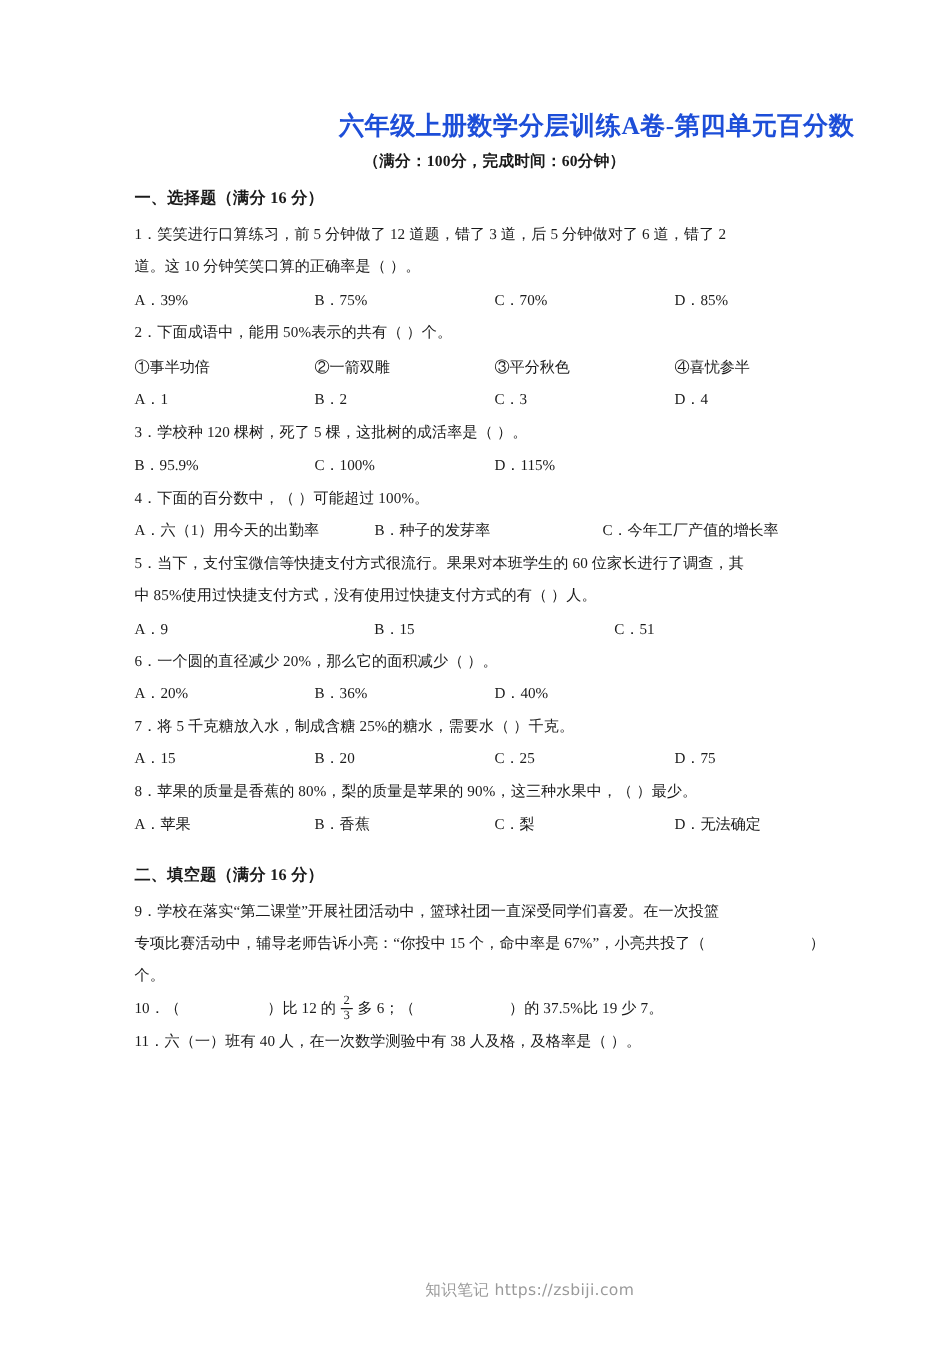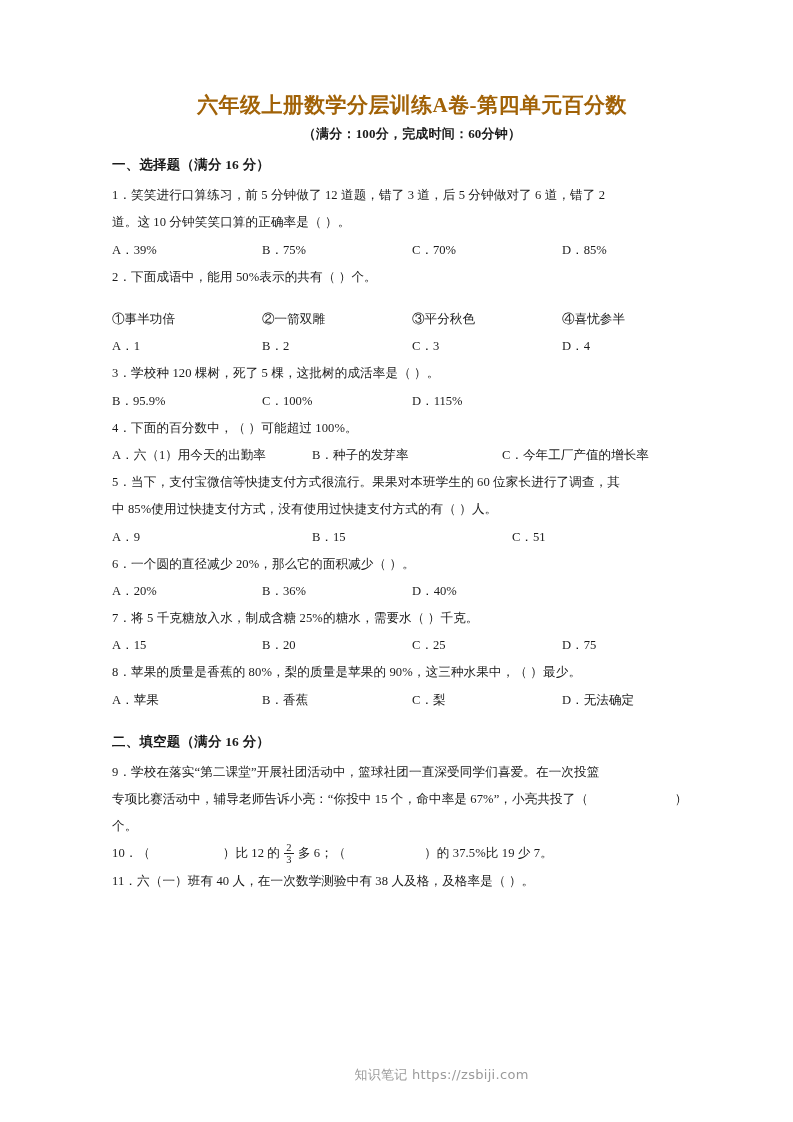--- a/index.html
+++ b/index.html
@@ -23,22 +23,22 @@
     box-sizing: border-box;
     padding: 0;
   }
   .content {
     position: absolute;
     left: 112px;
     top: 92px;
     width: 600px;
   }
   .doc-title {
-    text-align: center;
-    color: #a16207;
+    text-align: right;
+    color: #1d4ed8;
     font-size: 21px;
     font-weight: bold;
     letter-spacing: 0.4px;
     line-height: 1.25;
     margin: 0 0 7px 0;
     font-family: "Liberation Serif", "DejaVu Serif", serif;
   }
   .doc-subtitle {
     text-align: center;
     font-size: 13px;
@@ -68,21 +68,21 @@
   .opts.cols4 > .opt { width: 25%; }
   .opts.cols3 > .opt { width: 33.33%; }
   .opts.free > .opt { width: auto; }
   .opts.free > .opt.o1 { width: 200px; }
   .opts.free > .opt.o2 { width: 190px; }
   .opt { white-space: nowrap; }
   .idioms {
     display: flex;
     font-size: 12.6px;
     line-height: 2.0;
-    margin: 17px 0 2px 0;
+    margin: 4px 0 2px 0;
   }
   .idioms > span { width: 25%; white-space: nowrap; }
   .blank-wide { display: inline-block; }
   .frac {
     display: inline-flex;
     flex-direction: column;
     align-items: center;
     vertical-align: middle;
     font-size: 10.5px;
     line-height: 1.08;

